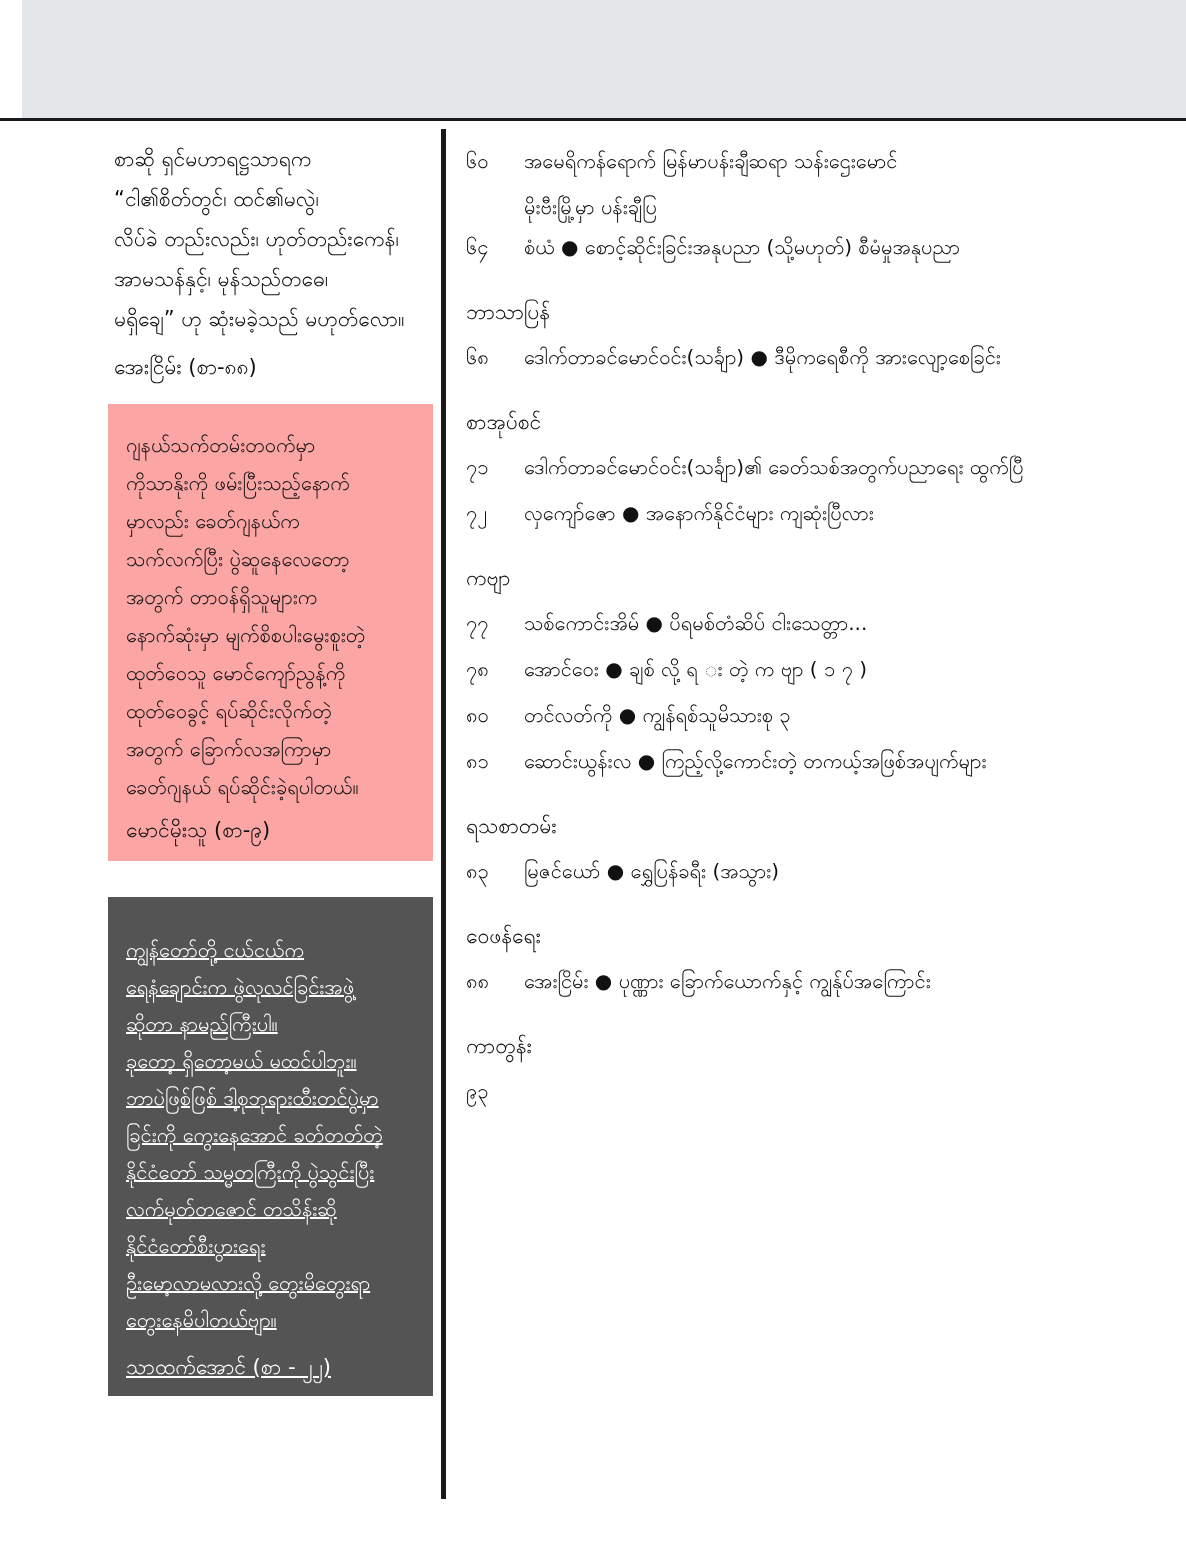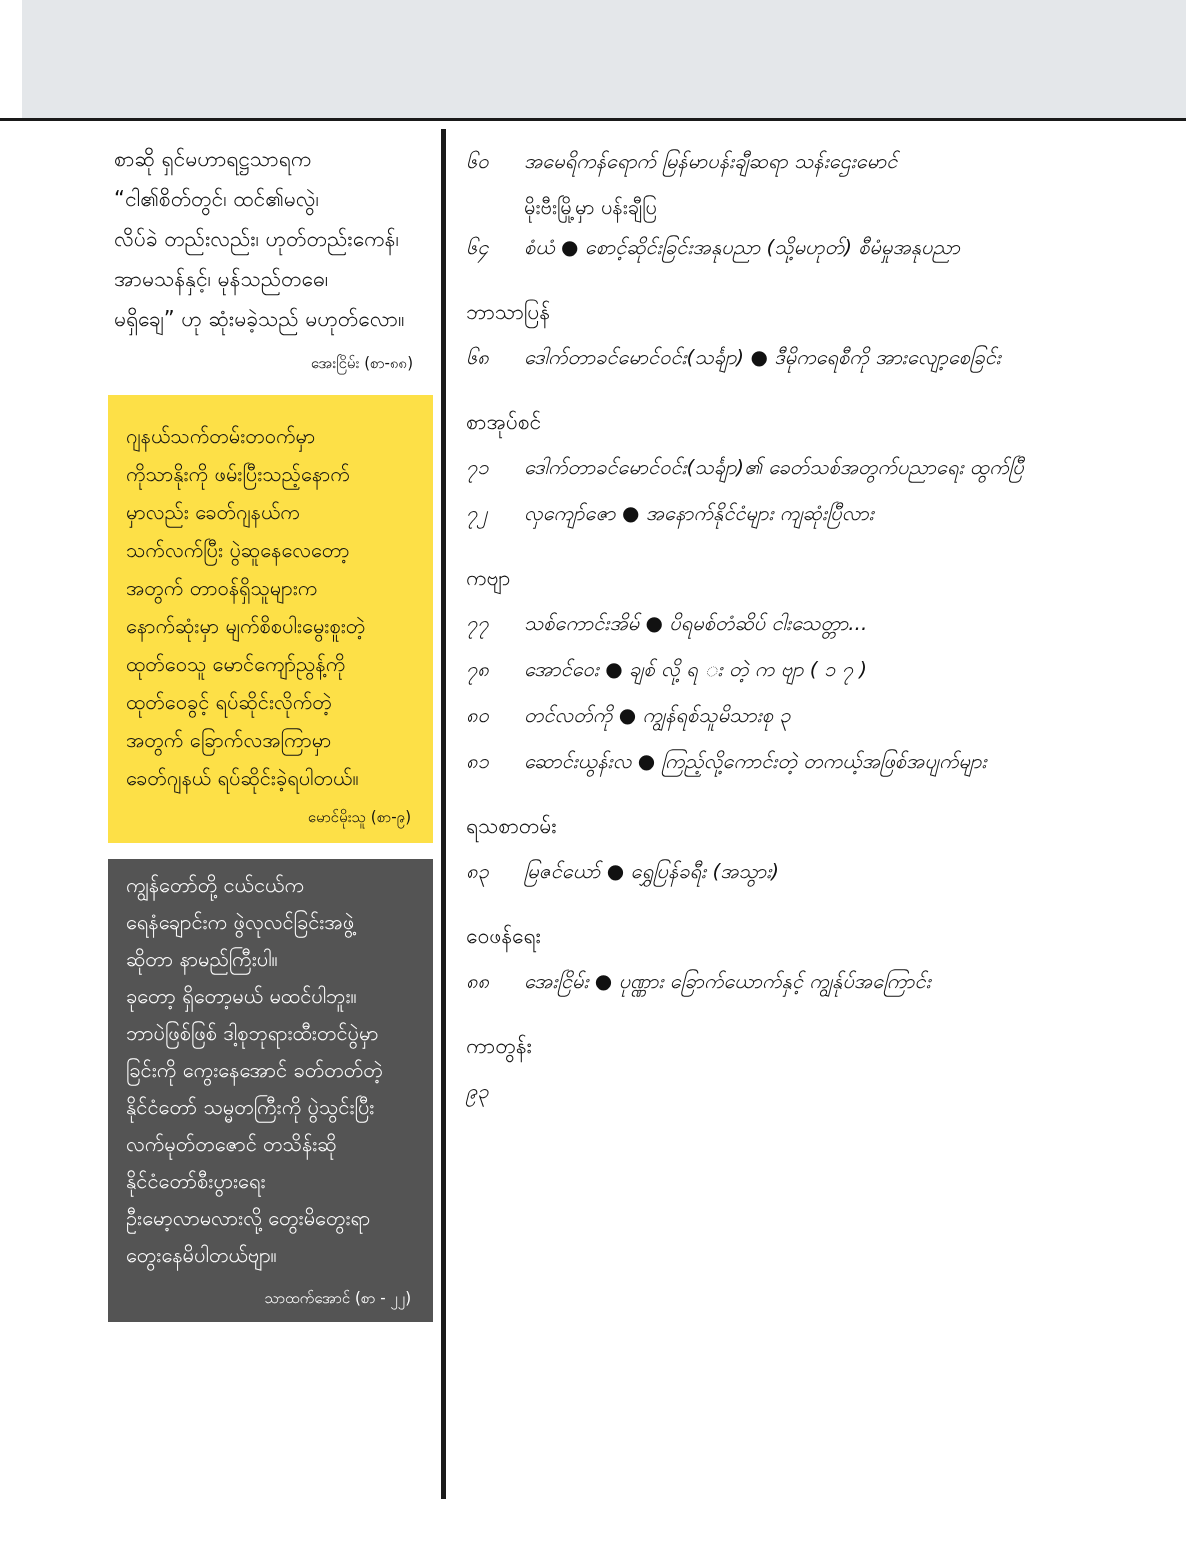--- a/index.html
+++ b/index.html
@@ -68,48 +68,49 @@
   .quote-plain {
     padding: 18px 6px 0 6px;
   }
   .quote-plain .line {
     font-size: 21px;
     line-height: 40px;
     color: #111;
     white-space: nowrap;
   }
   .attrib {
-    text-align: right;
-    font-size: 15px;
+    text-align: left;
+    font-size: 21px;
     color: #111;
     margin-top: 14px;
     padding-right: 14px;
   }
 
   .quote-grey {
-    background: #fde047;
+    background: #fca5a5;
     margin-top: 20px;
     padding: 22px 18px 14px 18px;
   }
   .quote-grey .line {
     font-size: 20px;
     line-height: 38px;
     color: #111;
     white-space: nowrap;
   }
   .quote-grey .attrib {
     margin-top: 10px;
     padding-right: 4px;
   }
 
   .quote-dark {
     background: #545454;
-    margin-top: 16px;
-    padding: 8px 18px 12px 18px;
+    margin-top: 36px;
+    padding: 35px 18px 12px 18px;
     color: #ffffff;
+    text-decoration: underline;
   }
   .quote-dark .line {
     font-size: 20px;
     line-height: 37px;
     color: #ffffff;
     white-space: nowrap;
   }
   .quote-dark .attrib {
     color: #ffffff;
     margin-top: 14px;
@@ -121,21 +122,20 @@
     position: absolute;
     left: 466px;
     top: 0px;
     width: 700px;
   }
 
   .toc-entry {
     display: flex;
     align-items: flex-start;
     margin-bottom: 6px;
-    font-style: italic;
   }
   .toc-num {
     width: 58px;
     flex: 0 0 58px;
     font-size: 20px;
     line-height: 40px;
     color: #111;
   }
   .toc-text {
     font-size: 20px;

